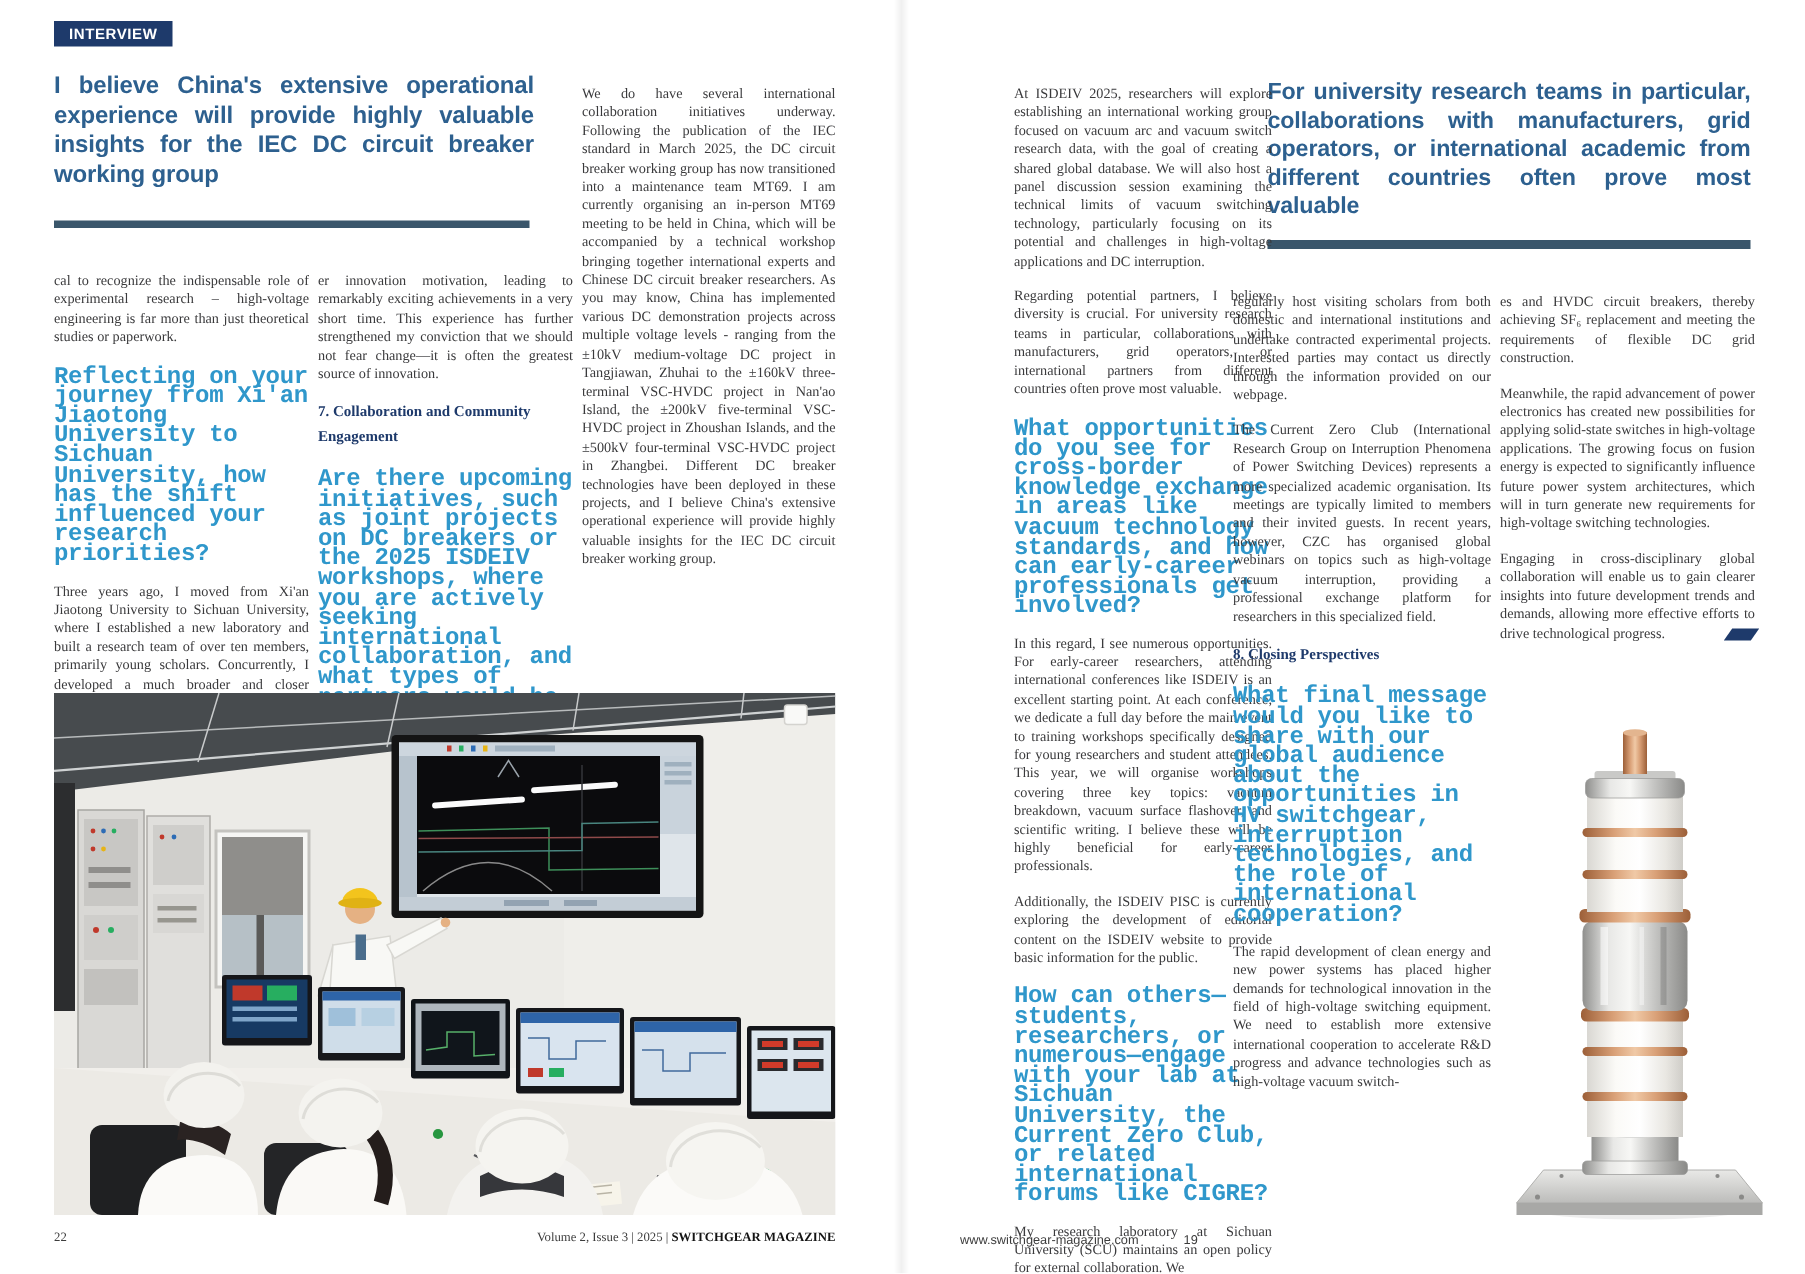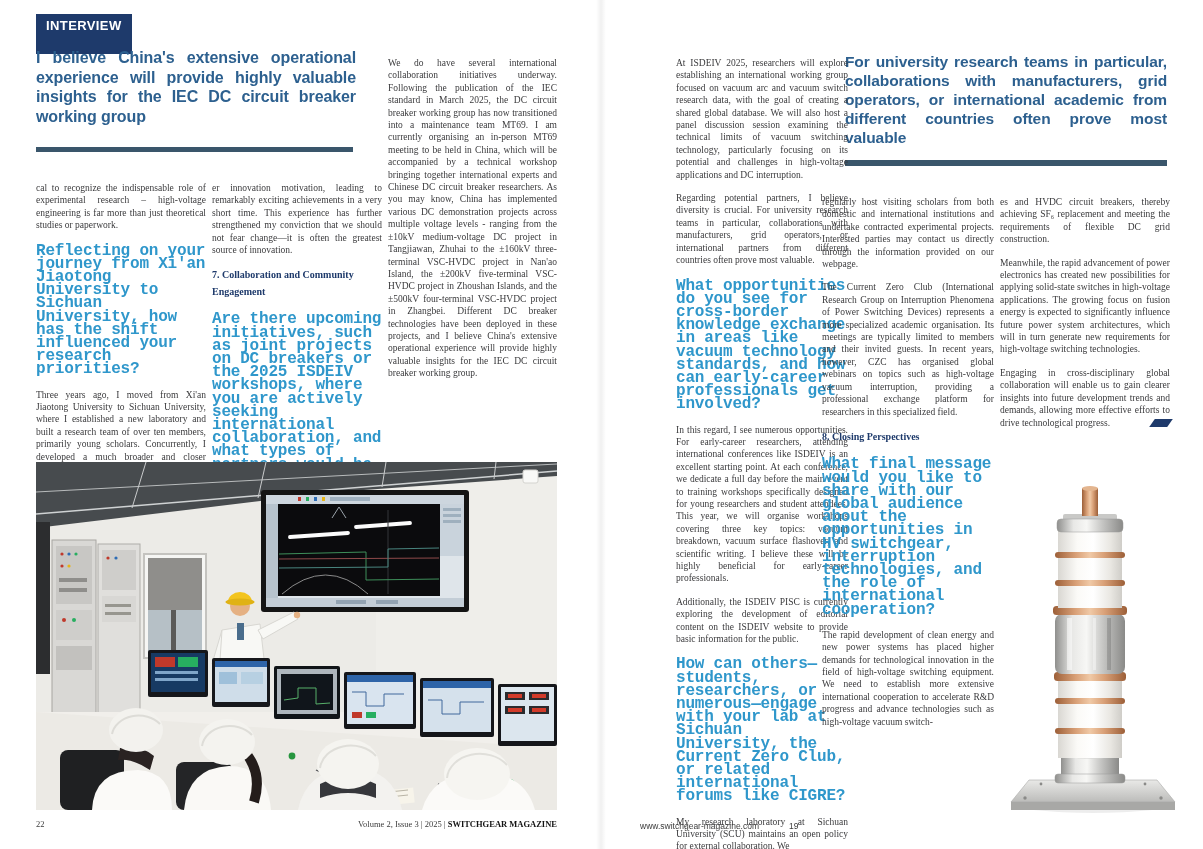--- a/index.html
+++ b/index.html
@@ -3,22 +3,22 @@
 <meta charset="utf-8">
 <style>
   * { margin:0; padding:0; box-sizing:border-box; }
   html,body { background:#ffffff; }
   body { width:1203px; height:849px; position:relative; font-family:"Liberation Serif", serif; }
   .spread { position:absolute; left:0; top:0; width:1203px; height:849px; background:#ffffff; overflow:hidden; }
   .fold { position:absolute; left:596px; top:0; width:10px; height:849px;
           background:linear-gradient(90deg, rgba(0,0,0,0) 0%, rgba(0,0,0,0.06) 50%, rgba(0,0,0,0) 100%); }
 
   .kicker { position:absolute; left:36px; top:14px; background:var(--navy,#1e3a6b); color:#ffffff;
-            font-family:"Liberation Sans",sans-serif; font-weight:bold; font-size:13px; letter-spacing:.4px;
-            padding:4px 10px 21px; }
+            font-family:"Liberation Sans",sans-serif; font-weight:bold; font-size:10px; letter-spacing:.4px;
+            padding:4px 10px 2px; }
   .headline { position:absolute; left:36px; top:48px; width:320px; color:var(--headline-blue,#2d608f);
               font-family:"Liberation Sans",sans-serif; font-weight:bold; font-size:16px; line-height:19.5px;
               text-align:justify; letter-spacing:-0.1px; }
   .headline-rule { position:absolute; left:36px; top:147px; width:317px; height:5px; background:var(--rule-blue,#3a566b); }
 
   .col { position:absolute; }
   .lp-c1 { left:36px;  top:182px; width:170px; }
   .lp-c2 { left:212px; top:182px; width:170px; }
   .lp-c3 { left:388px; top:57px;  width:169px; }
   .rp-c1 { left:676px; top:57px;  width:172px; }

